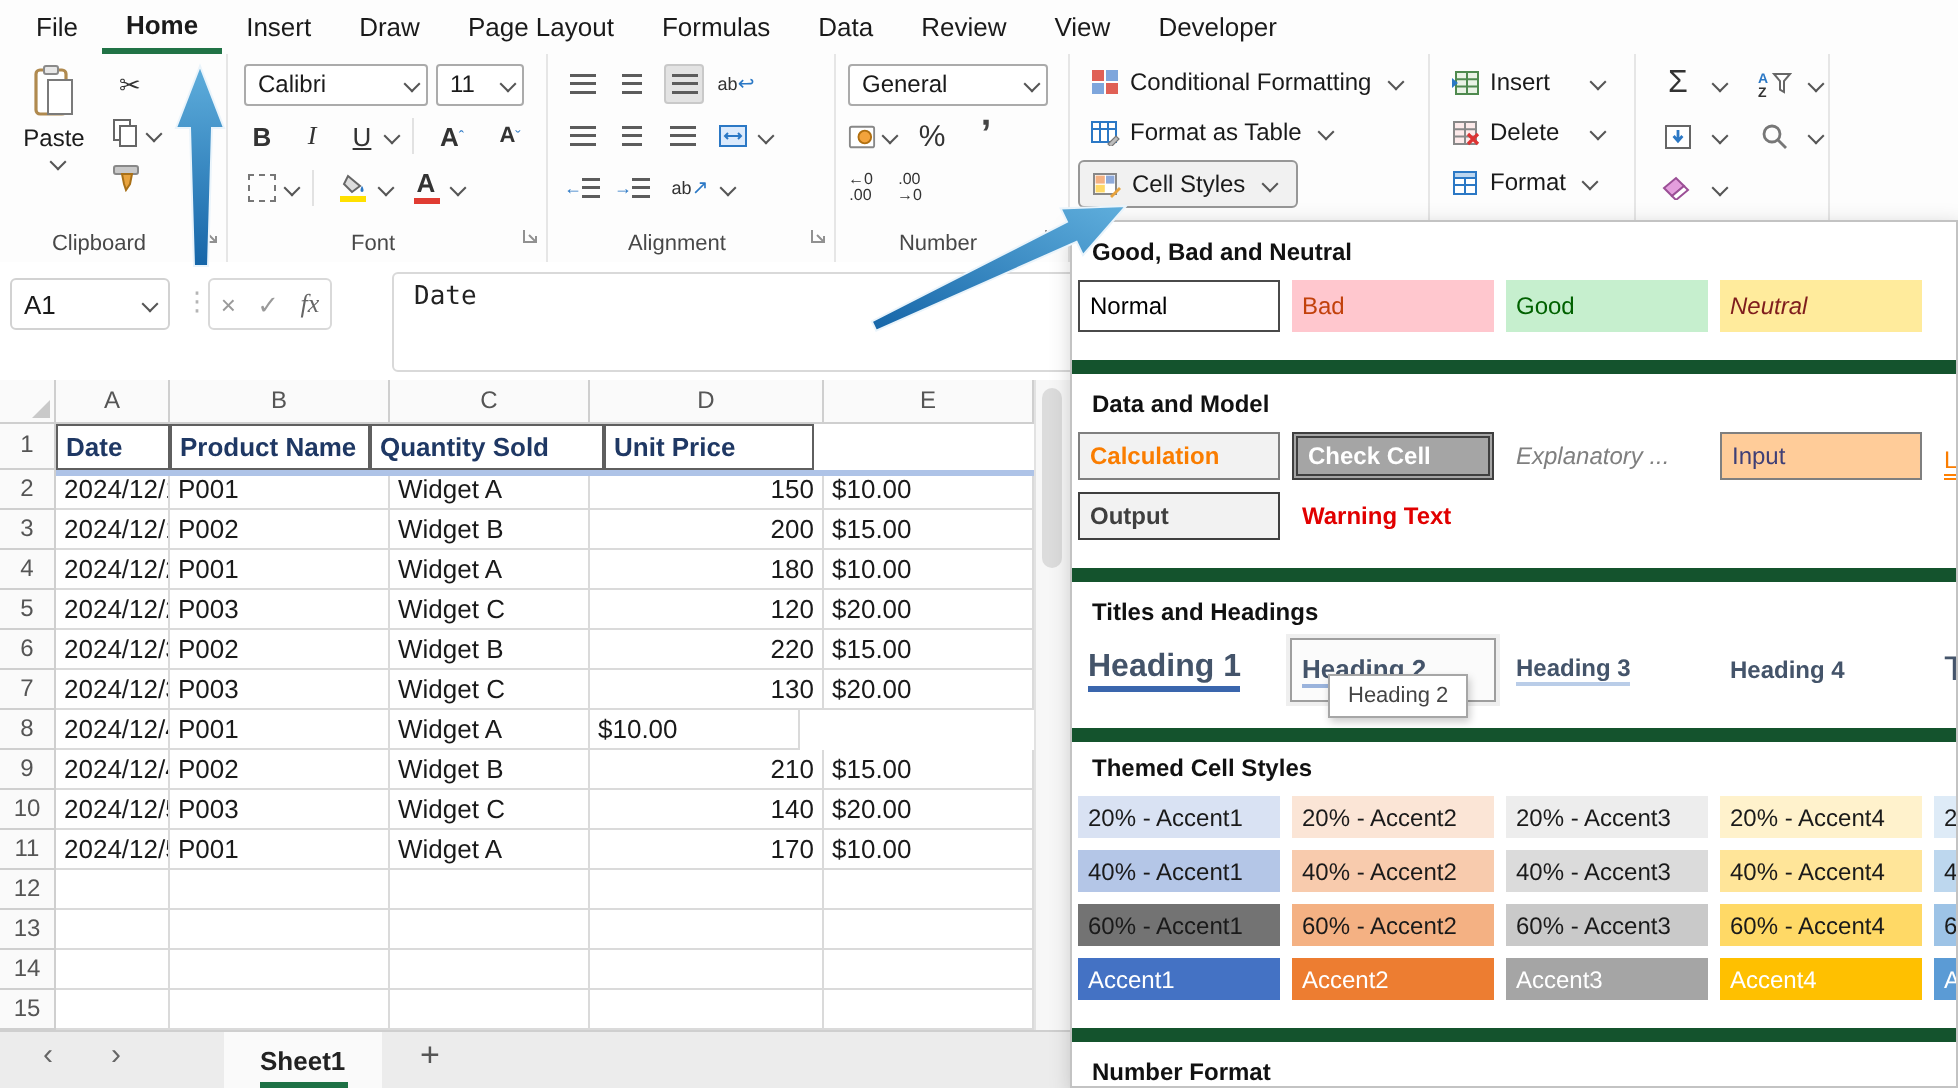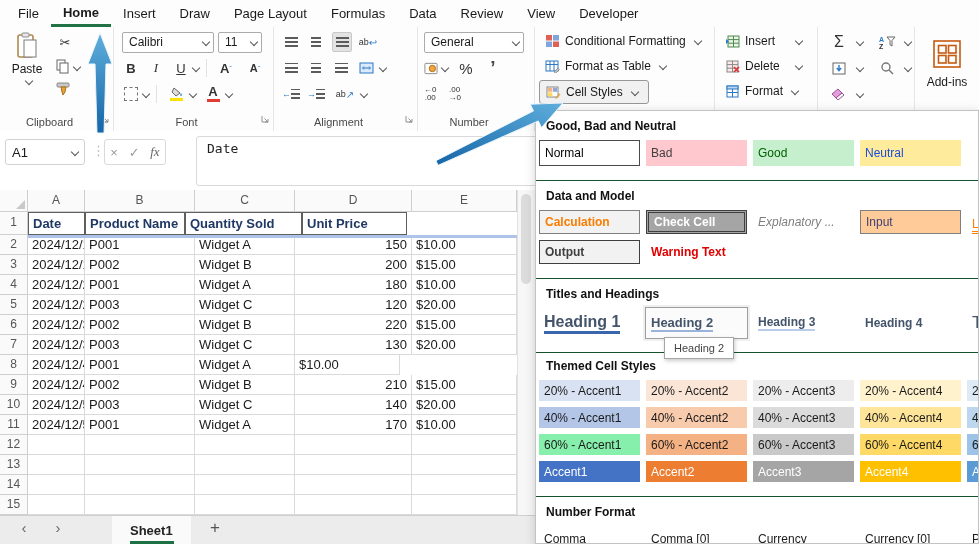--- a/index.html
+++ b/index.html
@@ -70,52 +70,52 @@
   .snav{position:absolute;top:3px;font-size:15px;color:#666;width:20px;text-align:center;}
   #sheettab{position:absolute;left:112px;top:0;height:29px;padding:0 18px;background:#fafafa;
             display:flex;align-items:center;font-size:13px;font-weight:bold;color:#222;}
   #sheetunder{position:absolute;left:130px;top:25px;width:44px;height:3px;background:#1e7145;}
   #addsheet{position:absolute;left:210px;top:2px;font-size:17px;color:#555;}
 
   
   #panel{position:absolute;left:535px;top:110px;width:444px;height:434px;background:#fff;
          border:1px solid #c3c3c3;box-shadow:3px 5px 12px rgba(0,0,0,.28);box-sizing:border-box;z-index:40;overflow:hidden;}
   .ptitle{font-weight:bold;font-size:12px;margin:8px 0 7px 10px;color:#111;}
-  .psec{border-top:1px solid #14532d;padding-bottom:8px;}
+  .psec{border-top:7px solid #14532d;padding-bottom:8px;}
   .psec.first{border-top:none;}
   .psec.themed .ptitle{margin-top:6px;}
   .prow{position:relative;margin-bottom:6px;}
   .r-gbn{height:26px;}.r-dam{height:24px;}.r-th{height:30px;}.r-themed{height:21px;}.r-nf{height:16px;margin-top:12px;}
   .it{position:absolute;top:0;width:101px;height:100%;font-size:12px;box-sizing:border-box;
       padding:0 5px;white-space:nowrap;overflow:hidden;display:flex;align-items:center;cursor:default;}
   .s-normal{background:#fff;border:1px solid #4a4a4a;color:#000;}
-  .s-bad{background:#FFC7CE;color:#404040;}
+  .s-bad{background:#FFC7CE;color:#c2410c;}
   .s-good{background:#C6EFCE;color:#006100;}
-  .s-neutral{background:#FFEB9C;color:#1d4ed8;}
+  .s-neutral{background:#FFEB9C;color:#7f1d1d;font-style:italic;}
   .s-calc{background:#F2F2F2;color:#FA7D00;font-weight:bold;border:1px solid #7F7F7F;}
   .s-check{background:#A5A5A5;color:#fff;font-weight:bold;border:3px double #3F3F3F;}
   .s-expl{color:#7F7F7F;font-style:italic;}
   .s-input{background:#FFCC99;color:#3F3F76;border:1px solid #7F7F7F;}
   .s-linked{color:#FA7D00;align-items:flex-end;}
   .s-linked span{border-bottom:3px double #FF8001;}
   .s-output{background:#F2F2F2;color:#3F3F3F;font-weight:bold;border:1px solid #3F3F3F;}
   .s-warn{color:#E10000;font-weight:600;}
   .s-h1{color:#44546A;font-weight:bold;font-size:16px;}
   .s-h1 span{border-bottom:3px solid #3A66AD;}
   .s-h2{color:#44546A;font-weight:bold;font-size:13px;}
   .s-h2 span{border-bottom:2px solid #9AB3DC;}
   .s-h3{color:#44546A;font-weight:bold;font-size:12px;}
   .s-h3 span{border-bottom:2px solid #BACDE8;}
   .s-h4{color:#44546A;font-weight:bold;font-size:12px;}
   .s-title{color:#44546A;font-size:17px;}
   .hov{box-shadow:0 0 0 1px #9e9e9e,0 0 0 3px #efefef;background:#fbfbfb;}
   .s-nf{color:#1a1a1a;}
   .a1-20{background:#D9E2F3;text-align:center;}.a2-20{background:#FBE5D6;}.a3-20{background:#EDEDED;}.a4-20{background:#FFF2CC;}.a5-20{background:#DEEBF7;}
   .a1-40{background:#B4C6E7;}.a2-40{background:#F8CBAD;}.a3-40{background:#DBDBDB;}.a4-40{background:#FFE599;}.a5-40{background:#BDD7EE;}
-  .a1-60{background:#86efac;}.a2-60{background:#F4B183;}.a3-60{background:#C9C9C9;}.a4-60{background:#FFD966;}.a5-60{background:#9DC3E6;}
+  .a1-60{background:#737373;}.a2-60{background:#F4B183;}.a3-60{background:#C9C9C9;}.a4-60{background:#FFD966;}.a5-60{background:#9DC3E6;}
   .a1-f{background:#4472C4;color:#fff;}.a2-f{background:#ED7D31;color:#fff;}.a3-f{background:#A5A5A5;color:#fff;}
   .a4-f{background:#FFC000;color:#fff;}.a5-f{background:#5B9BD5;color:#fff;}
   #tooltip{position:absolute;left:128px;top:226px;height:20px;padding:0 9px;background:#fff;border:1px solid #a6a6a6;
            box-shadow:1px 2px 4px rgba(0,0,0,.2);font-size:11px;color:#444;display:flex;align-items:center;z-index:50;}
 
   #arrows{position:absolute;left:0;top:0;width:979px;height:544px;z-index:60;pointer-events:none;}
 </style>
 </head>
 <body>
 
@@ -409,32 +409,20 @@
         <span class="ric">
           <svg width="16" height="12" viewBox="0 0 16 12">
             <path d="M5 10L1 6l6-5 4 4z" fill="#E49EDD" stroke="#9B4F96"></path>
               <path d="M7 12l-2-2 6-5 2 2z" fill="#fff" stroke="#9B4F96"></path>
           </svg>
         </span>
         <span class="chev"></span>
       </div>
     </div>
 
-    <div class="grp" style="left:915px;width:64px;border-right:none;">
-      <div style="display:flex;flex-direction:column;align-items:center;margin-top:12px;gap:6px;">
-        <svg width="30" height="30" viewBox="0 0 30 30">
-          <rect x="2" y="2" width="26" height="26" fill="none" stroke="#C55A11" stroke-width="1.6"></rect>
-          <rect x="6.5" y="6.5" width="7.5" height="7.5" fill="none" stroke="#C55A11" stroke-width="1.6"></rect>
-          <rect x="16.5" y="6.5" width="7.5" height="7.5" fill="none" stroke="#C55A11" stroke-width="1.6"></rect>
-          <rect x="6.5" y="16.5" width="7.5" height="7.5" fill="none" stroke="#C55A11" stroke-width="1.6"></rect>
-          <rect x="16.5" y="16.5" width="7.5" height="7.5" fill="none" stroke="#C55A11" stroke-width="1.6"></rect>
-        </svg>
-        <span style="font-size:12px;">Add-ins</span>
-      </div>
-    </div>
   </div>
 
   <div id="fbar">
     <div id="namebox">
       <span>A1</span>
       <span class="chev"></span>
     </div>
     <span id="dots">⋮</span>
     <div id="fxgrp">
       <span>×</span>

